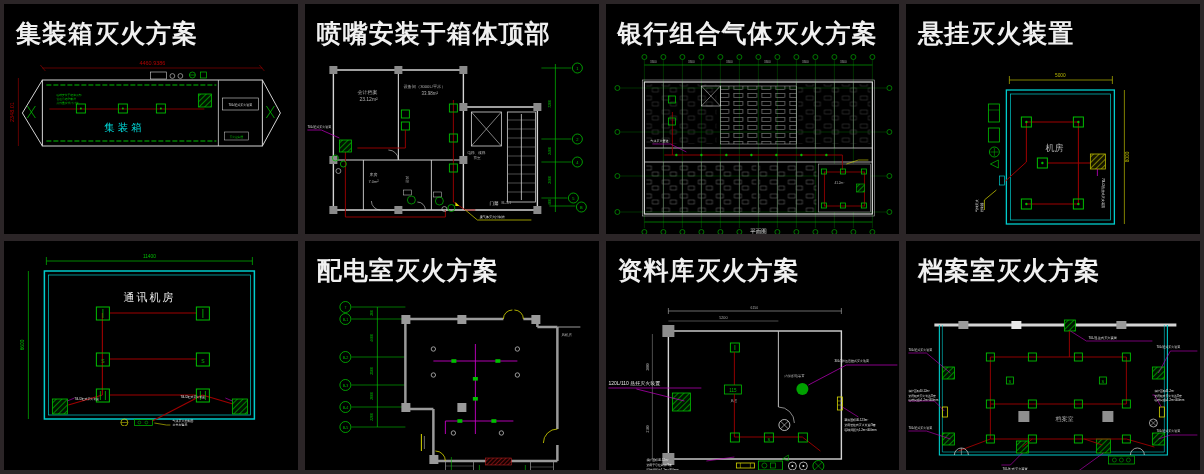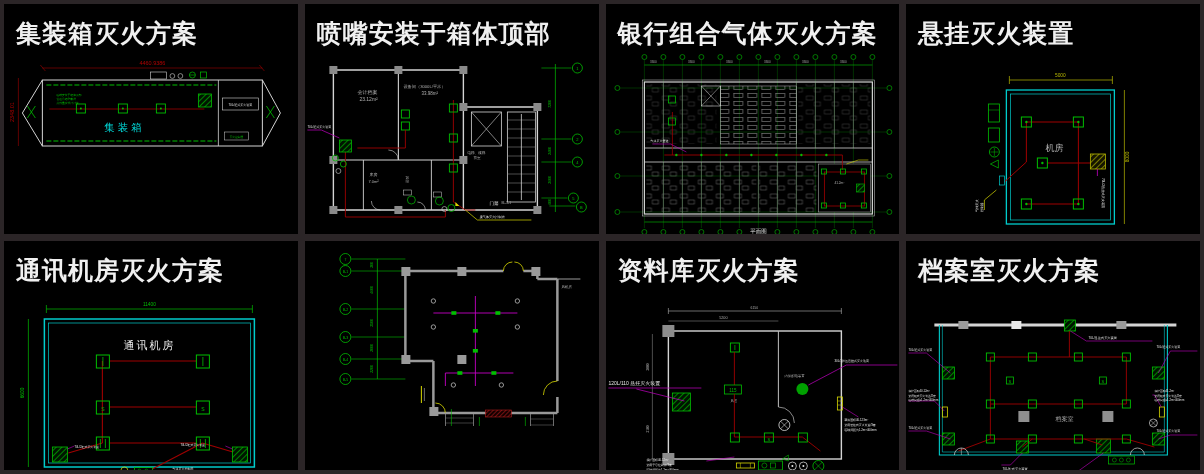--- a/index.html
+++ b/index.html
@@ -398,21 +398,20 @@
         <polygon points="84,112 92,108 92,116" fill="none" stroke="#00bf00" stroke-width="0.7"></polygon>
         <rect class="c" x="93" y="124" width="5" height="9" stroke-width="0.7"></rect>
         <polyline class="y" points="90,138 78,148 78,158" stroke-width="0.7"></polyline>
         <text class="tw" font-size="3.2" transform="rotate(-90 72 160)" x="72" y="160">气体灭火</text>
         <text class="tw" font-size="3.2" transform="rotate(-90 77 160)" x="77" y="160">控制器</text>
       </g>
     </svg>
   </div>
 
   <div class="panel">
-    <div class="title">通讯机房灭火方案</div>
     <svg viewBox="0 0 293 185" width="100%" height="185">
       <g>
         <line class="g" x1="42" y1="20" x2="248" y2="20" stroke-width="0.7"></line>
         <line class="g" x1="42" y1="16" x2="42" y2="24" stroke-width="0.7"></line>
         <line class="g" x1="248" y1="16" x2="248" y2="24" stroke-width="0.7"></line>
         <text class="tg" x="145" y="17" font-size="4.8" text-anchor="middle">11400</text>
         <line class="g" x1="24" y1="30" x2="24" y2="178" stroke-width="0.7"></line>
         <text class="tg" font-size="4.8" text-anchor="middle" transform="rotate(-90 20 104)" x="20" y="104">6600</text>
       </g>
       <g>
@@ -458,20 +457,21 @@
         <circle class="g" cx="135" cy="181.5" r="1.4" stroke-width="0.5"></circle>
         <circle class="g" cx="142" cy="181.5" r="1.4" stroke-width="0.5"></circle>
         <polyline class="y" points="150,182 162,184 166,184" stroke-width="0.6"></polyline>
         <text class="tw" x="168" y="181" font-size="3">气体灭火控制器</text>
         <text class="tw" x="168" y="185" font-size="3">声光报警器</text>
       </g>
     </svg>
   </div>
 
   <div class="panel">
+    <div class="title">配电室灭火方案</div>
     <svg viewBox="0 0 293 185" width="100%" height="185">
       <g>
         <circle class="g" cx="40" cy="18" r="5.5" stroke-width="0.8"></circle>
           <circle class="g" cx="40" cy="30" r="5.5" stroke-width="0.8"></circle>
         <circle class="g" cx="40" cy="68" r="5.5" stroke-width="0.8"></circle>
           <circle class="g" cx="40" cy="96" r="5.5" stroke-width="0.8"></circle>
         <circle class="g" cx="40" cy="118" r="5.5" stroke-width="0.8"></circle>
           <circle class="g" cx="40" cy="138" r="5.5" stroke-width="0.8"></circle>
         <text class="tg" x="40" y="19.6" font-size="3.4" text-anchor="middle">7</text>
         <text class="tg" x="40" y="31.6" font-size="3.4" text-anchor="middle">B-1</text>

